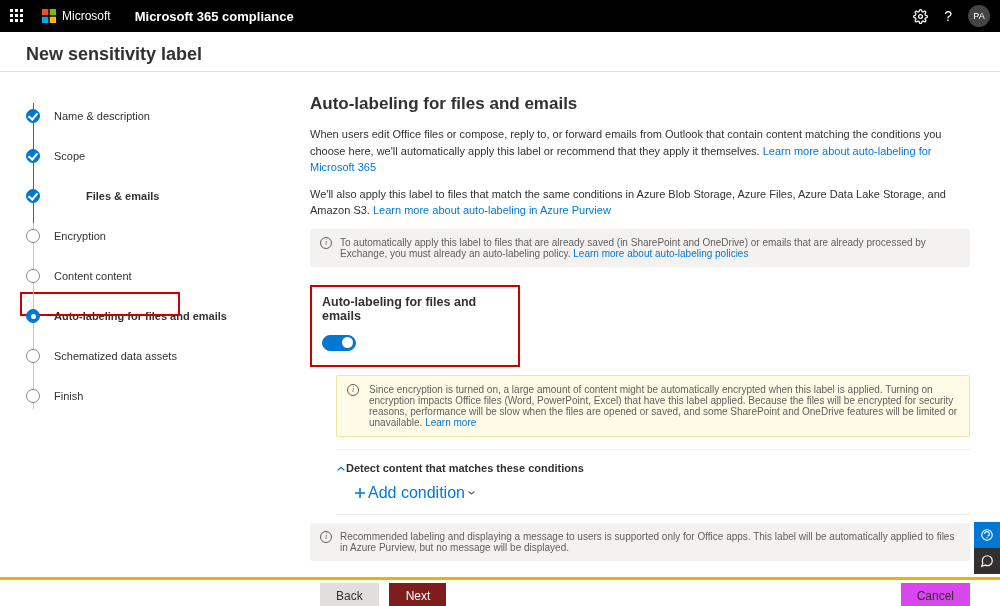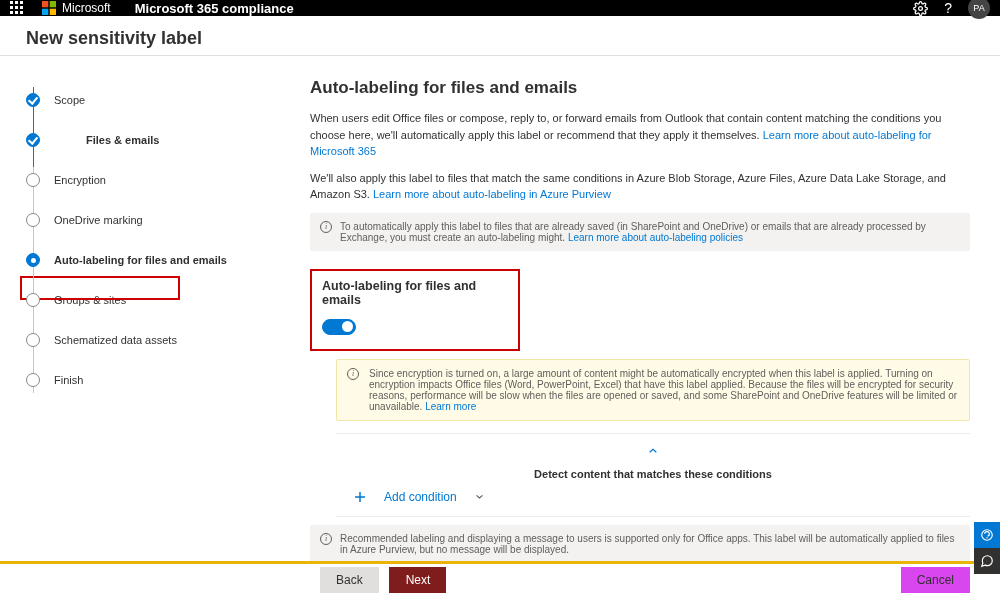--- a/index.html
+++ b/index.html
@@ -1,18 +1,18 @@
 <!DOCTYPE html>
 <html><head>
 <meta charset="utf-8">
 <style>
   * { box-sizing: border-box; margin: 0; padding: 0; }
   html, body { width: 1000px; height: 606px; font-family: "Segoe UI", -apple-system, sans-serif; font-size: 12px; color: #323130; overflow: hidden; background: #fff; }
   
-  .topbar { height: 16px; background: #000; display: flex; align-items: center; color: #fff; padding: 0 10px; }
+  .topbar { height: 32px; background: #000; display: flex; align-items: center; color: #fff; padding: 0 10px; }
   .waffle { width: 14px; height: 14px; display: grid; grid-template-columns: repeat(3,3px); grid-template-rows: repeat(3,3px); gap: 2px; margin-right: 18px; cursor: pointer; }
   .waffle span { background:#fff; }
   .mslogo { display:flex; align-items:center; margin-right: 24px; }
   .mslogo svg { width: 14px; height: 14px; margin-right: 6px; }
   .mslogo-text { font-size: 12px; color:#fff; }
   .app-name { font-size: 13px; font-weight: 600; color:#fff; }
   .topbar-right { margin-left:auto; display:flex; align-items:center; gap:16px; }
   .gear, .help { cursor:pointer; }
   .avatar { width: 22px; height:22px; border-radius:50%; background:#444; display:flex; align-items:center; justify-content:center; font-size:9px; color:#fff; }
   
@@ -41,24 +41,24 @@
   .content a { color: #0078d4; text-decoration: none; }
   .info-box { background:#f3f2f1; border-radius:2px; padding: 8px 10px; display:flex; gap:8px; font-size: 10px; color:#605e5c; margin-bottom: 18px; }
   .info-circle { width:12px; height:12px; border:1px solid #605e5c; border-radius:50%; flex:0 0 12px; display:flex; align-items:center; justify-content:center; font-size:8px; font-style:italic; font-family:serif; }
   .section-red { border: 2px solid #c00; padding: 8px 10px 14px; margin-bottom: 8px; width: 210px; }
   .section-red h3 { font-size: 12.5px; font-weight:600; margin-bottom: 12px; }
   .toggle { width: 34px; height: 16px; background:#0078d4; border-radius: 10px; position:relative; cursor:pointer; border:1px solid #0078d4; }
   .toggle::after { content:""; position:absolute; width:11px; height:11px; background:#fff; border-radius:50%; top:1.5px; right:2px; }
   .inner { margin-left: 26px; }
   .warn-box { background:#fffbe6; border:1px solid #f0e6a5; display:flex; gap:10px; padding:8px 10px; font-size:10px; color:#605e5c; margin-bottom:12px; border-radius:2px; }
   .hr { border:none; border-top:1px solid #edebe9; margin: 6px 0; }
-  .expander { display:flex; align-items:center; gap:12px; font-size:11px; font-weight:600; color:#0078d4; cursor:pointer; padding:6px 0;flex-direction:column; }
+  .expander { display:flex; align-items:flex-end; gap:0; font-size:11px; font-weight:600; color:#0078d4; cursor:pointer; padding:6px 0; }
   .chev { width:10px; height:10px; transform:rotate(180deg); }
   .expander .title { color:#323130; }
-  .add-cond { display:flex; align-items:center; gap:18px; color:#0078d4; font-size:12px; cursor:pointer; margin: 4px 0 12px 18px; }
+  .add-cond { display:flex; align-items:center; gap:2px; color:#0078d4; font-size:16px; cursor:pointer; margin: 4px 0 12px 18px; }
   .plus { width:12px; height:12px; color:#0078d4; }
   .label-row { font-size:11px; font-weight:600; margin: 10px 0 6px; display:flex; align-items:center; gap:6px; }
   
   .footer { height: 34px; border-top: 3px solid #eab308; display:flex; align-items:center; padding: 0 30px 0 320px; gap:10px; }
   .btn { height: 26px; padding: 0 16px; font-size: 12px; border: none; cursor:pointer; }
   .btn-default { background:#e1dfdd; color:#323130; }
   .btn-primary { background:#7f1d1d; color:#fff;padding-left:17px; }
   .btn-cancel { margin-left:auto; background:#d946ef; color:#323130; }
   
   .float-tabs { position:fixed; right:0; bottom:32px; display:flex; flex-direction:column; }
@@ -107,46 +107,46 @@
 <div class="page-header">
   <h1>New sensitivity label</h1>
 </div>
 
 <div class="main">
 
   <div class="sidebar">
     <div class="step-list" id="step-list">
         <div class="step">
           <div class="step-dot done"></div>
+          <div class="step-label">Name &amp; description</div>
+          <div class="step-line blue"></div>
+        </div>
+        <div class="step">
+          <div class="step-dot done"></div>
           <div class="step-label">Scope</div>
           <div class="step-line blue"></div>
         </div>
         <div class="step current">
           <div class="step-dot done"></div>
           <div class="step-label" style="font-weight: 600; padding-left: 32px;">Files &amp; emails</div>
           <div class="step-line blue"></div>
         </div>
         <div class="step">
           <div class="step-dot"></div>
           <div class="step-label">Encryption</div>
           <div class="step-line"></div>
         </div>
         <div class="step">
           <div class="step-dot"></div>
-          <div class="step-label">OneDrive marking</div>
+          <div class="step-label">Content content</div>
           <div class="step-line"></div>
         </div>
         <div class="step current">
           <div class="step-dot active"></div>
           <div class="step-label">Auto-labeling for files and emails</div>
-          <div class="step-line"></div>
-        </div>
-        <div class="step">
-          <div class="step-dot"></div>
-          <div class="step-label">Groups &amp; sites</div>
           <div class="step-line"></div>
         </div>
         <div class="step">
           <div class="step-dot"></div>
           <div class="step-label">Schematized data assets</div>
           <div class="step-line"></div>
         </div>
         <div class="step">
           <div class="step-dot"></div>
           <div class="step-label">Finish</div>
@@ -159,21 +159,21 @@
     <h2>Auto-labeling for files and emails</h2>
     <p>
       <span>When users edit Office files or compose, reply to, or forward emails from Outlook that contain content matching the conditions you choose here, we'll automatically apply this label or recommend that they apply it themselves. </span><a href="#">Learn more about auto-labeling for Microsoft 365</a>
     </p>
     <p>
       <span>We'll also apply this label to files that match the same conditions in Azure Blob Storage, Azure Files, Azure Data Lake Storage, and Amazon S3. </span><a href="#">Learn more about auto-labeling in Azure Purview</a>
     </p>
 
     <div class="info-box">
       <span class="info-circle">i</span>
-      <div><span>To automatically apply this label to files that are already saved (in SharePoint and OneDrive) or emails that are already processed by Exchange, you must create an auto-labeling might. </span><a href="#">Learn more about auto-labeling policies</a></div>
+      <div><span>To automatically apply this label to files that are already saved (in SharePoint and OneDrive) or emails that are already processed by Exchange, you must already an auto-labeling policy. </span><a href="#">Learn more about auto-labeling policies</a></div>
     </div>
 
     <div class="section-red">
       <h3>Auto-labeling for files and emails</h3>
       <div class="toggle"></div>
     </div>
 
     <div class="inner">
       <div class="warn-box">
         <span class="info-circle">i</span>

